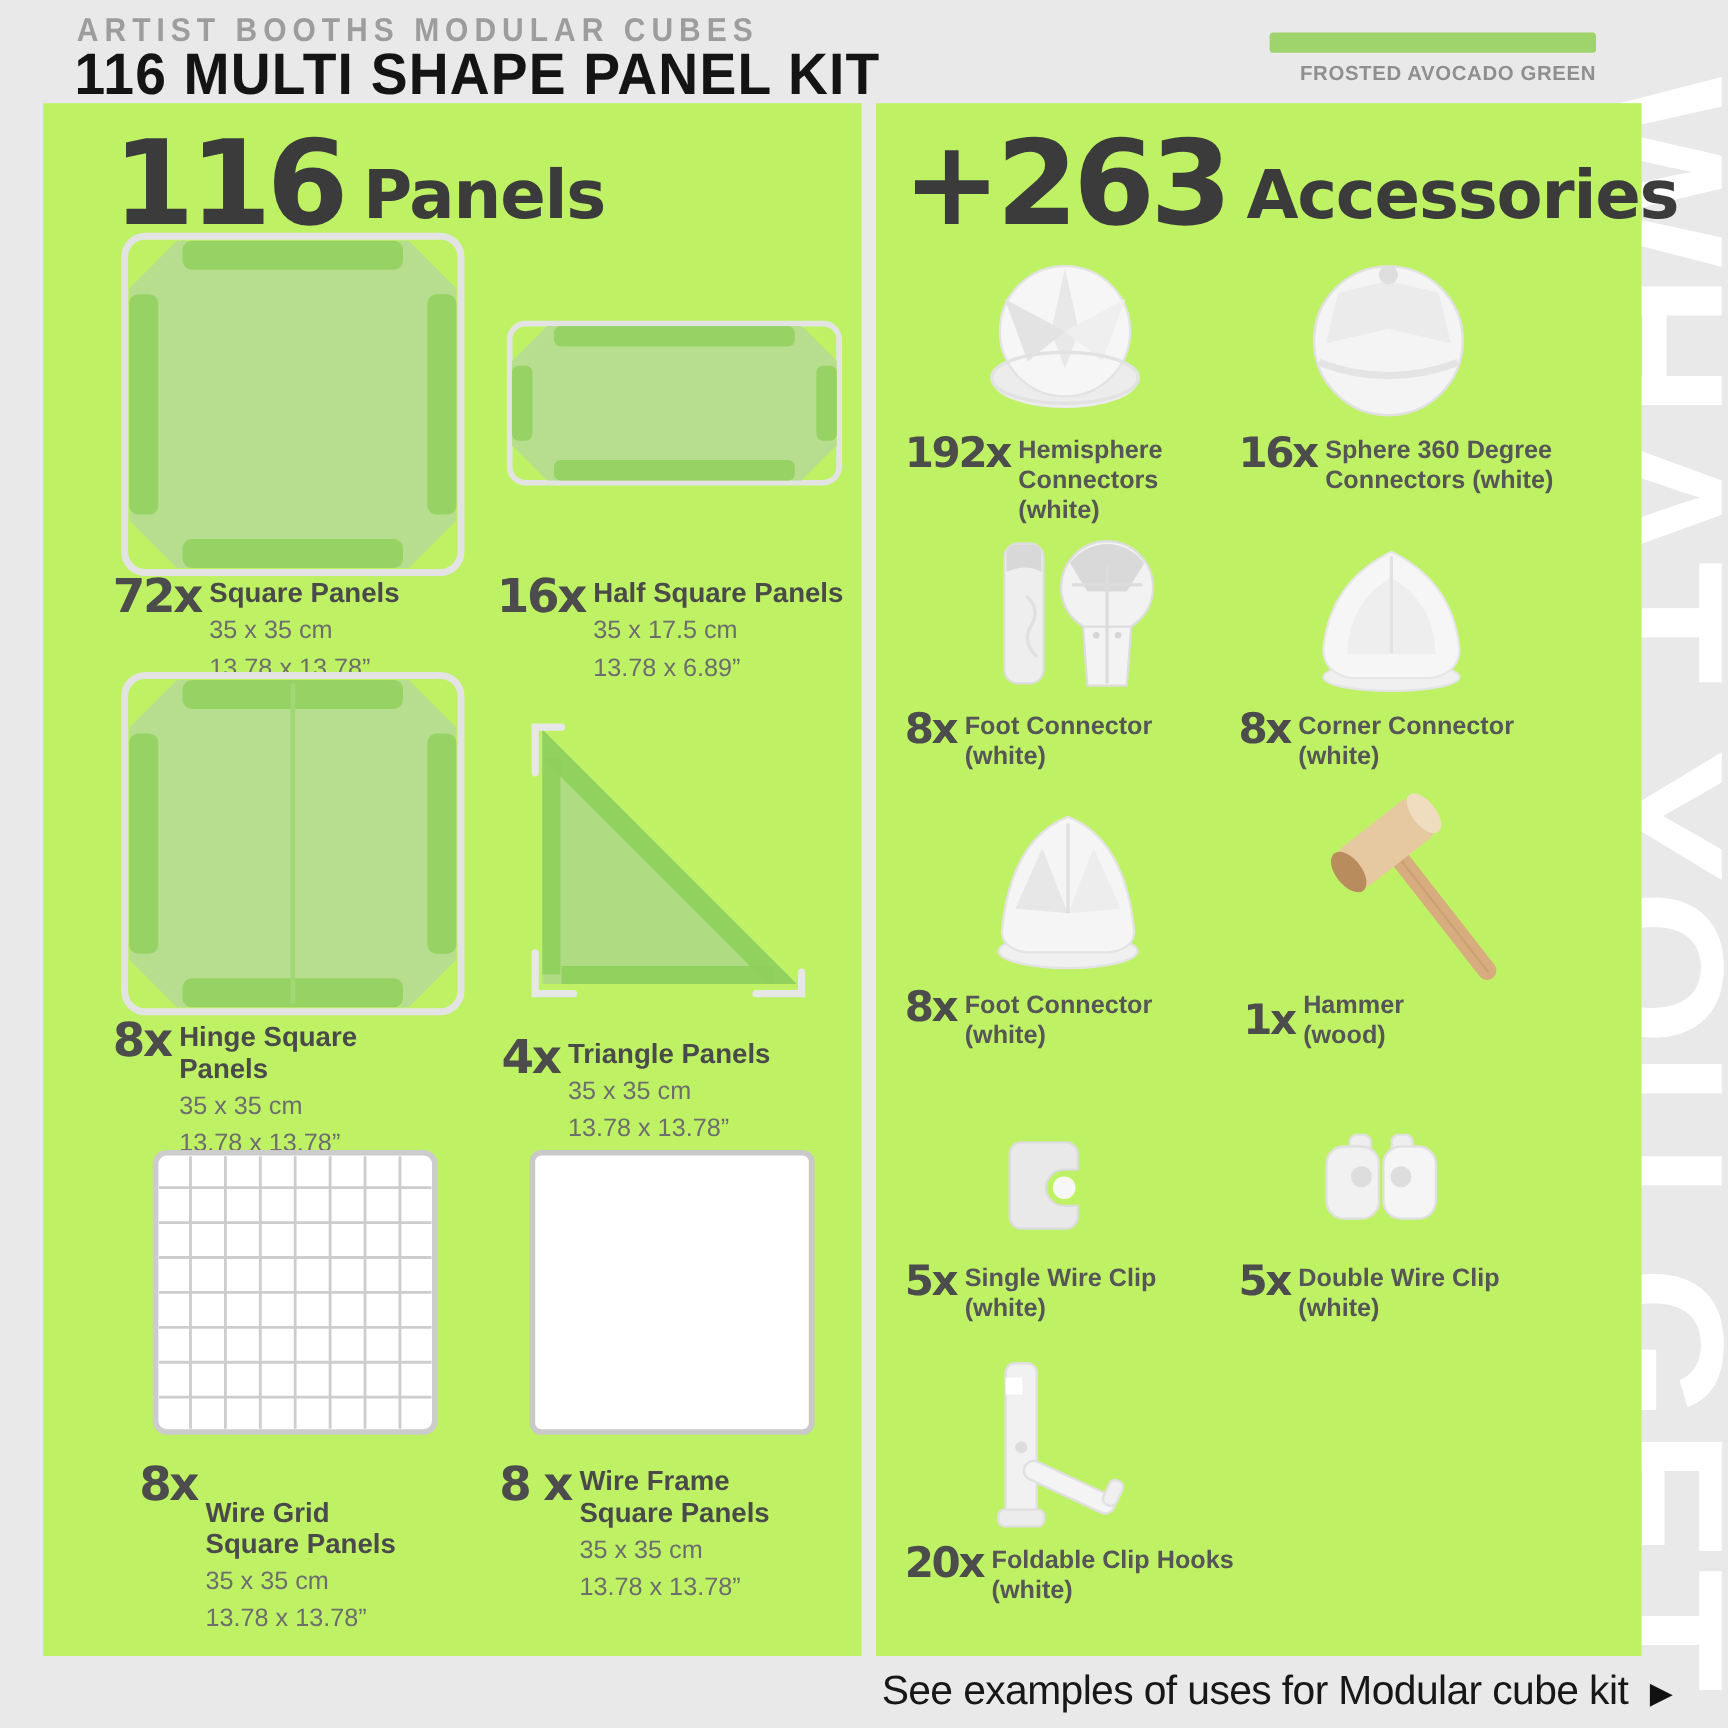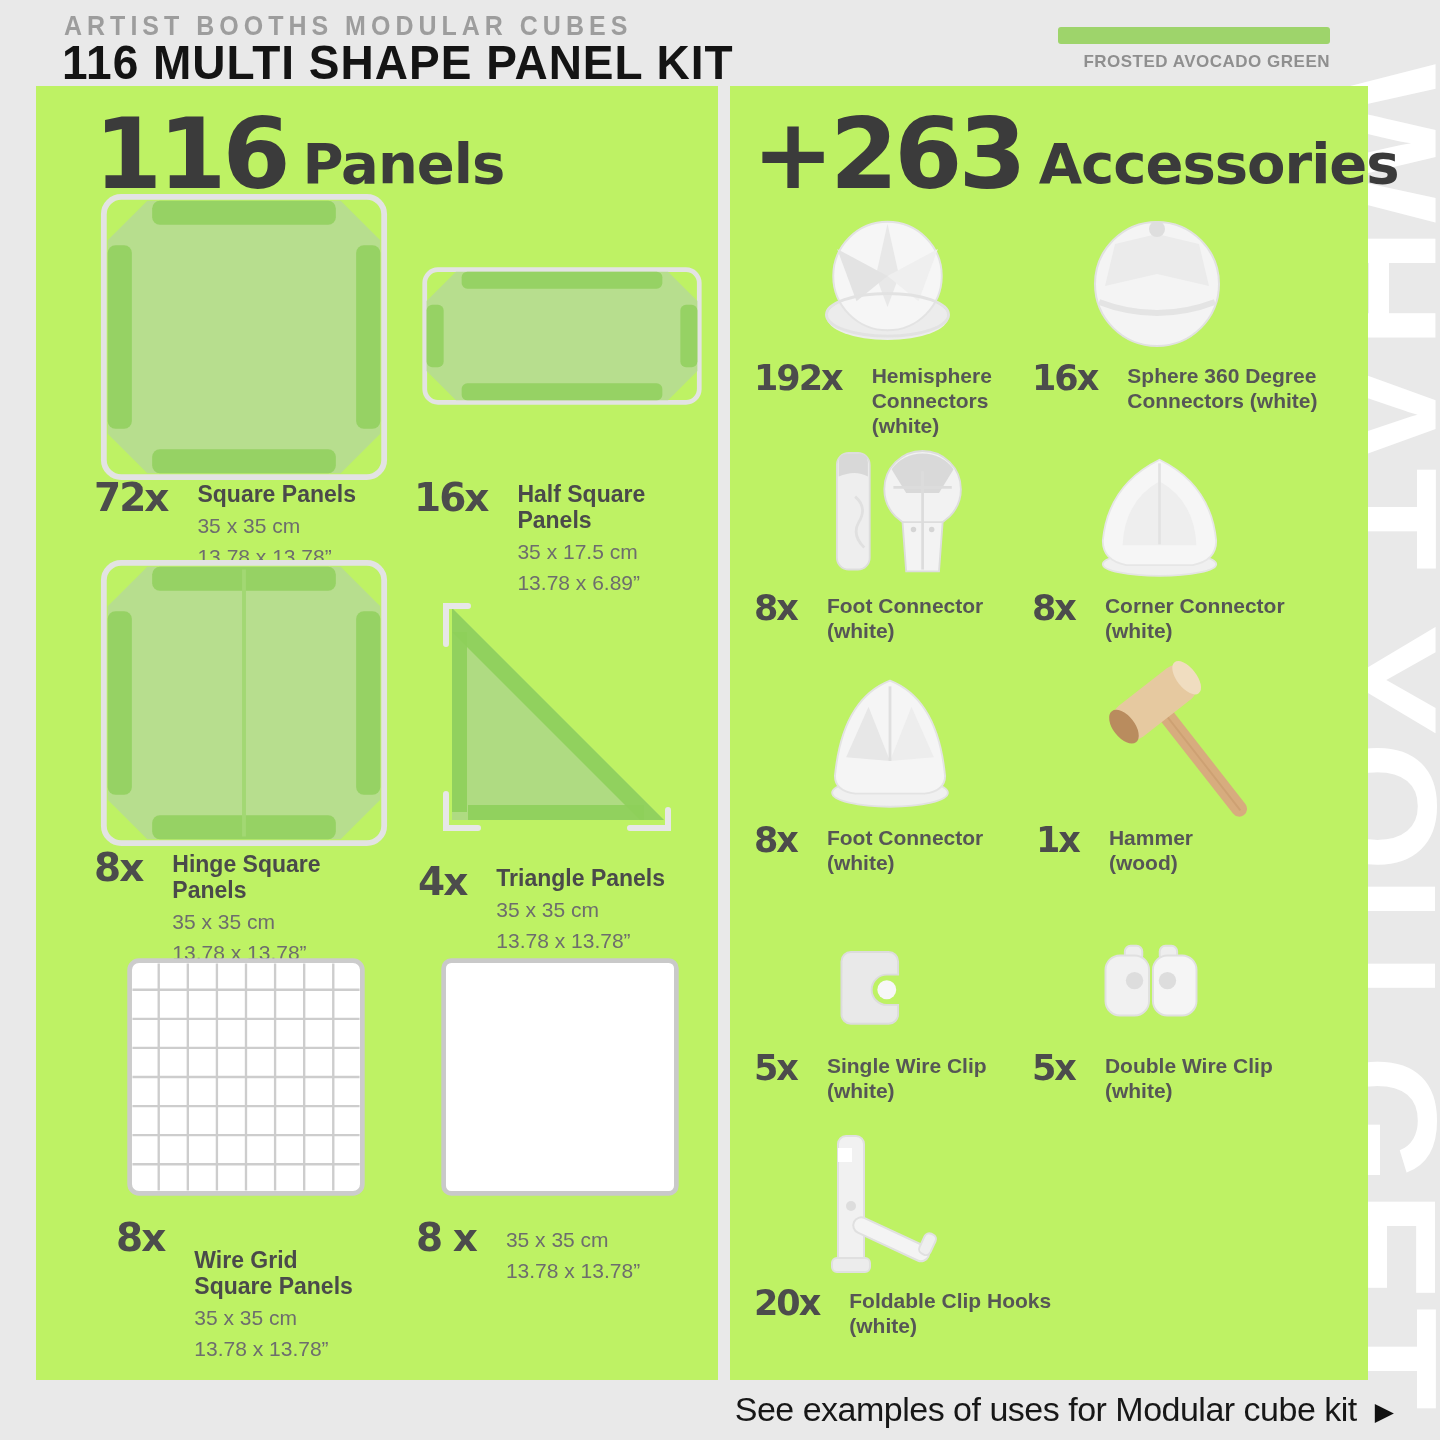--- a/index.html
+++ b/index.html
@@ -26,21 +26,21 @@
   .card-right{left:730px;width:638px;}
 
   
   .sec-head{position:absolute;display:flex;align-items:flex-end;gap:16px;}
   .big-num{font-family:"DejaVu Sans",sans-serif;font-weight:700;font-size:98px;line-height:.82;
            color:#3b3b3b;letter-spacing:-4px;}
   .big-sub{font-family:"DejaVu Sans",sans-serif;font-weight:700;font-size:56px;line-height:1;
            color:#3b3b3b;padding-bottom:2px;letter-spacing:-1px;}
 
   
-  .item-label{position:absolute;display:flex;gap:30px;align-items:flex-start;}
+  .item-label{position:absolute;display:flex;gap:7px;align-items:flex-start;}
   .qty{font-family:"DejaVu Sans",sans-serif;font-weight:700;font-size:39px;line-height:.8;
        color:#4c4c4c;letter-spacing:-2px;white-space:nowrap;}
   .qty.acc{font-size:35px;}
   .txt{display:flex;flex-direction:column;}
   .name{font-size:23px;font-weight:700;color:#4a4a4a;line-height:1.12;}
   .dims{font-size:21px;font-weight:400;color:#6d6d6d;line-height:1.3;margin-top:4px;}
   .aname{font-size:21px;font-weight:700;color:#565656;line-height:1.18;}
 
   .icon-box{position:absolute;}
   .icon-box svg{width:100%;height:100%;display:block;}
@@ -166,20 +166,21 @@
       <span class="qty">8x</span>
       <span class="txt" style="max-width:175px;margin-top:26px;">
         <span class="name">Wire Grid Square Panels</span>
         <span class="dims">35 x 35 cm</span>
         <span class="dims">13.78 x 13.78”</span>
       </span>
     </div>
     <div class="item-label" style="left:380px;top:1136px;width:260px;">
       <span class="qty">8 x</span>
       <span class="txt" style="max-width:185px;">
+        <span class="name">Wire Frame Square Panels</span>
         <span class="dims">35 x 35 cm</span>
         <span class="dims">13.78 x 13.78”</span>
       </span>
     </div>
   </div>
 
   <div class="card card-right">
 
     <div class="sec-head" style="left:22px;top:28px;">
       <span class="big-num">+263</span>
@@ -282,21 +283,21 @@
       </svg>
     </div>
 
     <div class="item-label" style="left:24px;top:740px;width:275px;">
       <span class="qty acc">8x</span>
       <span class="txt">
         <span class="aname">Foot Connector</span>
         <span class="aname">(white)</span>
       </span>
     </div>
-    <div class="item-label" style="left:306px;top:740px;width:290px;">
+    <div class="item-label" style="left:306px;top:740px;width:290px;align-items:center;">
       <span class="qty acc">1x</span>
       <span class="txt">
         <span class="aname">Hammer</span>
         <span class="aname">(wood)</span>
       </span>
     </div>
 
     <div class="icon-box" style="left:102px;top:850px;width:85px;height:100px;">
       <svg viewBox="0 0 90 100">
         <path d="M60 14 A10 10 0 0 1 70 24 V38 H58 A16 16 0 0 0 58 70 H70 V80 A10 10 0 0 1 60 90 H20 A10 10 0 0 1 10 80 V24 A10 10 0 0 1 20 14 Z" fill="#e9e9e9" stroke="#dcdcdc" stroke-width="2"></path>

